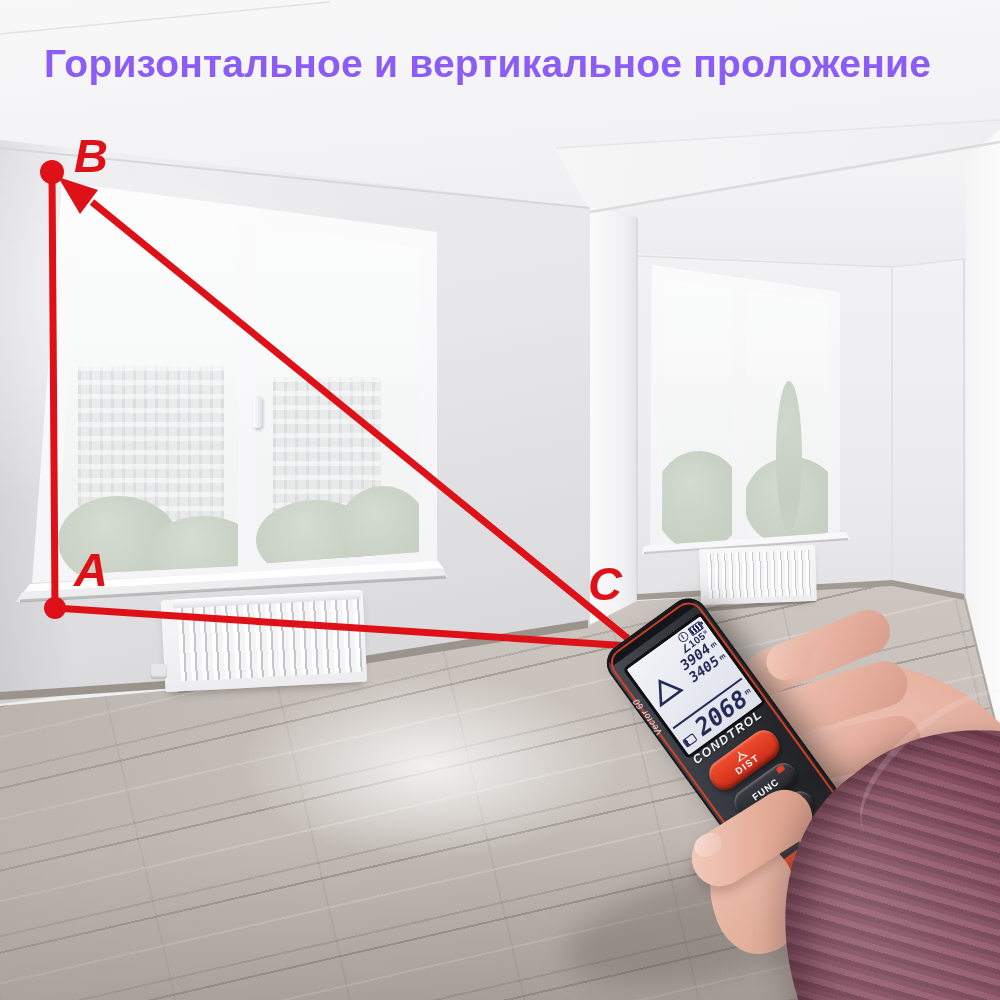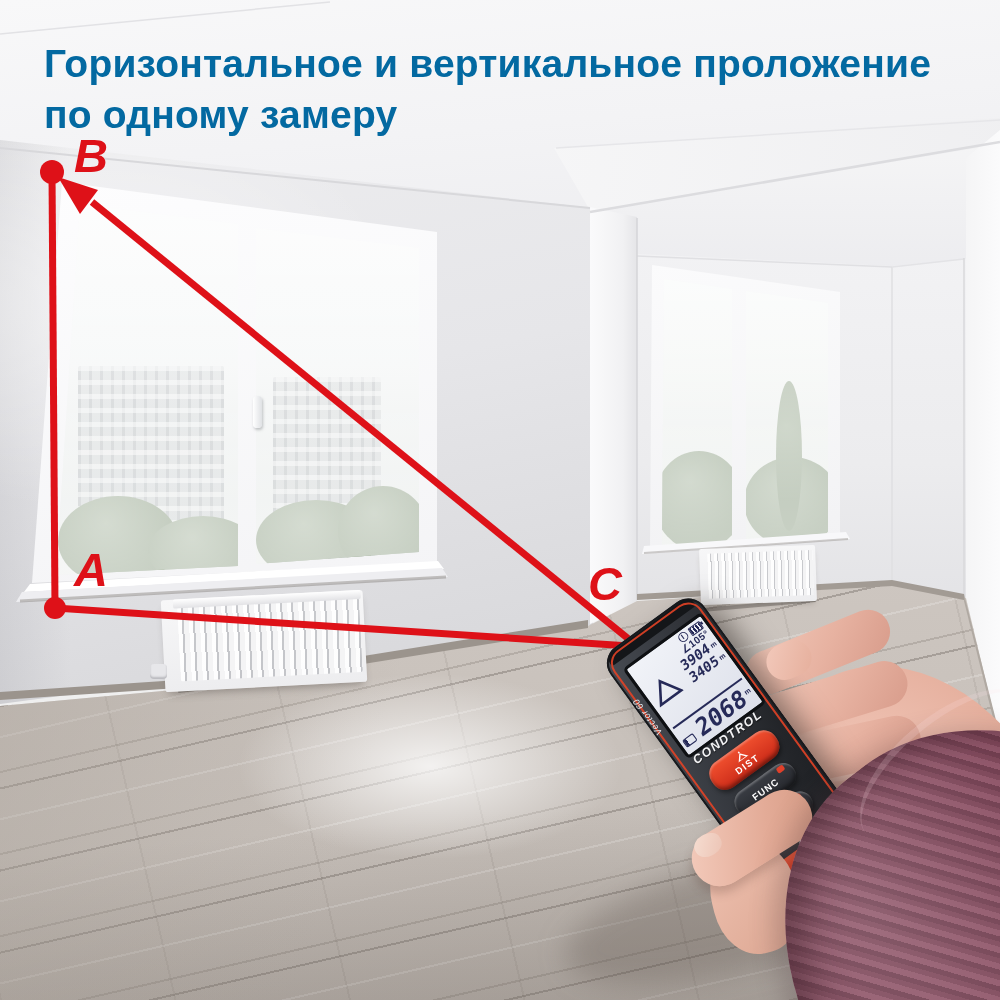--- a/index.html
+++ b/index.html
@@ -335,18 +335,17 @@
   </div>
 
   <div class="abs fingertip-over"></div>
   <div class="abs thumb-base"></div>
   <div class="abs thumb"></div>
   <div class="abs thumbnail"></div>
 
   <div class="abs sleeve"></div>
   <div class="abs cuff"></div>
 
-  <div class="abs title" style="color:#0369a1;">
+  <div class="abs title" style="color:#8b5cf6;">
     <div>Горизонтальное и вертикальное проложение</div>
-    <div>по одному замеру</div>
   </div>
 
 </div>
 
 </body></html>

